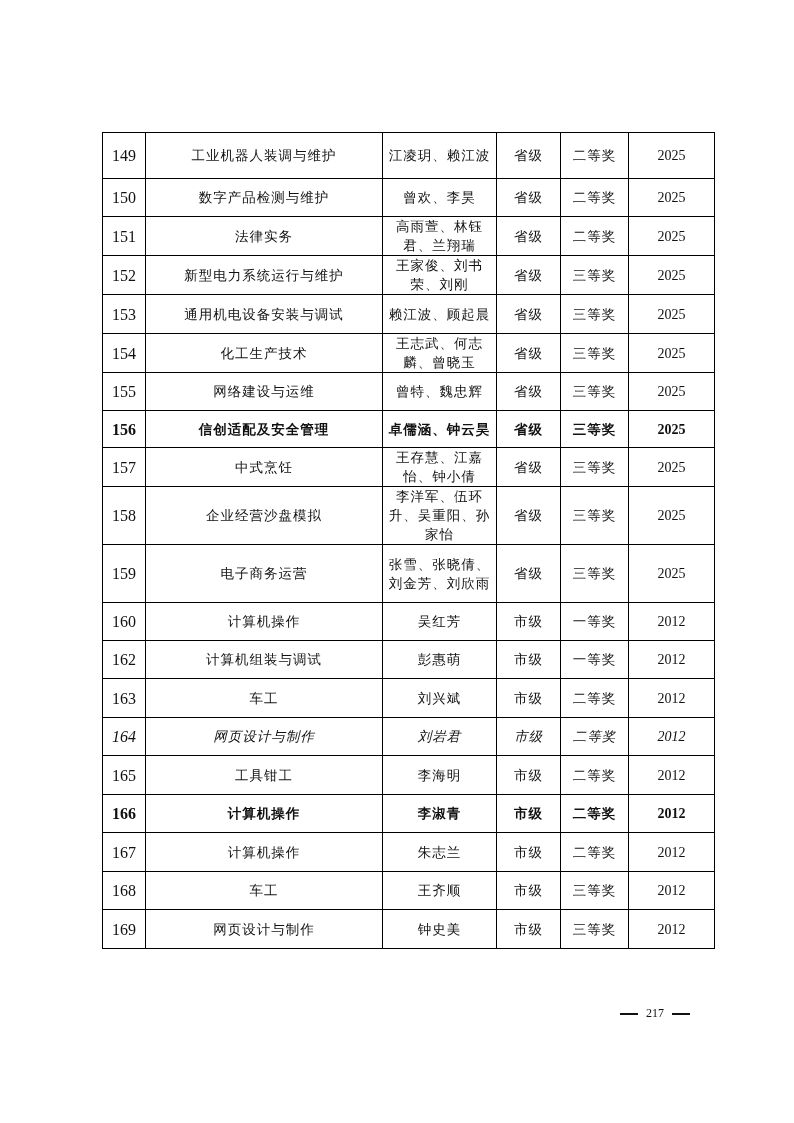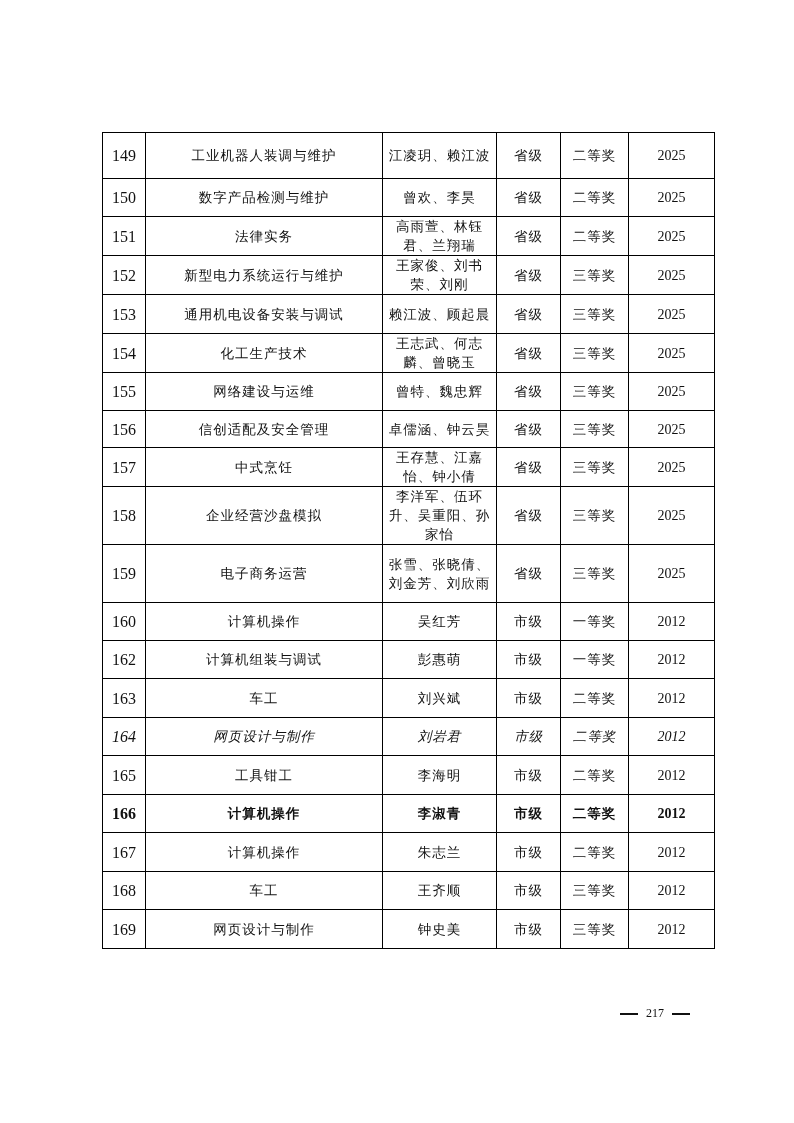--- a/index.html
+++ b/index.html
@@ -126,21 +126,21 @@
           <td class="c-year">2025</td>
         </tr>
         <tr style="height: 38px;">
           <td class="c-no">155</td>
           <td class="c-proj">网络建设与运维</td>
           <td class="c-name">曾特、魏忠辉</td>
           <td class="c-level">省级</td>
           <td class="c-award">三等奖</td>
           <td class="c-year">2025</td>
         </tr>
-        <tr style="height: 37px;">
+        <tr style="height: 37px; font-weight: bold;">
           <td class="c-no">156</td>
           <td class="c-proj">信创适配及安全管理</td>
           <td class="c-name">卓儒涵、钟云昊</td>
           <td class="c-level">省级</td>
           <td class="c-award">三等奖</td>
           <td class="c-year">2025</td>
         </tr>
         <tr style="height: 39px;">
           <td class="c-no">157</td>
           <td class="c-proj">中式烹饪</td>

